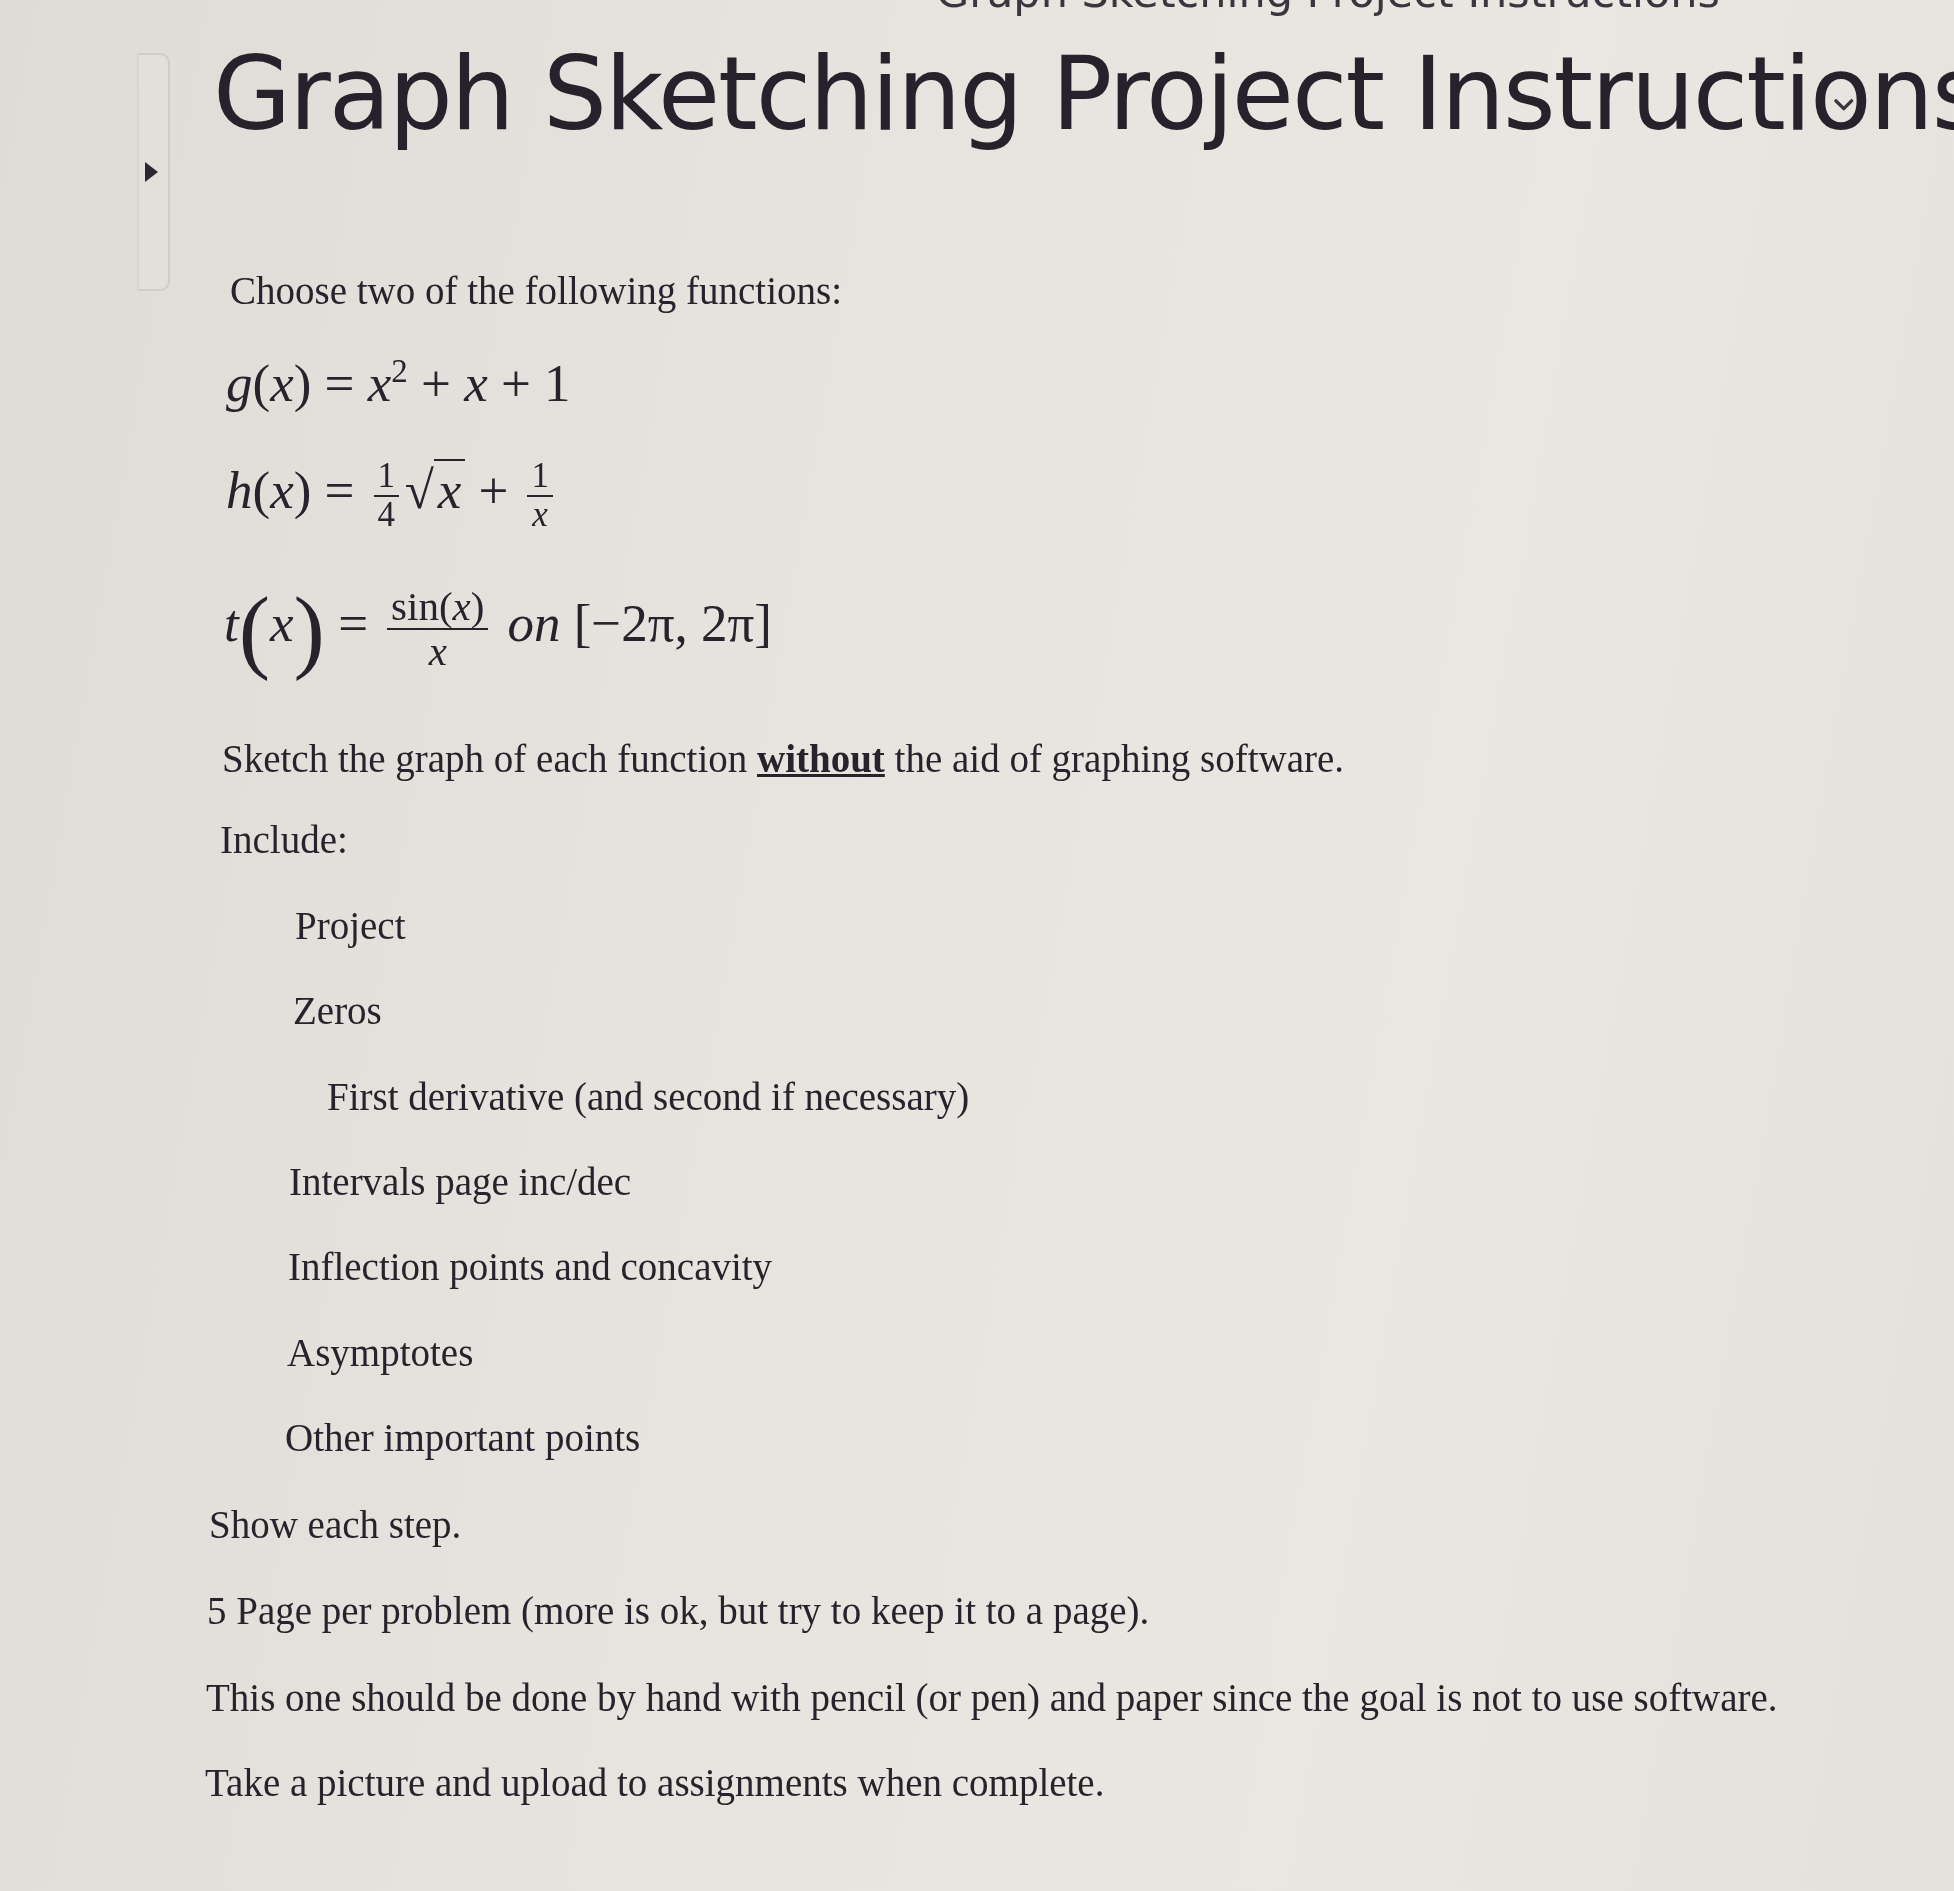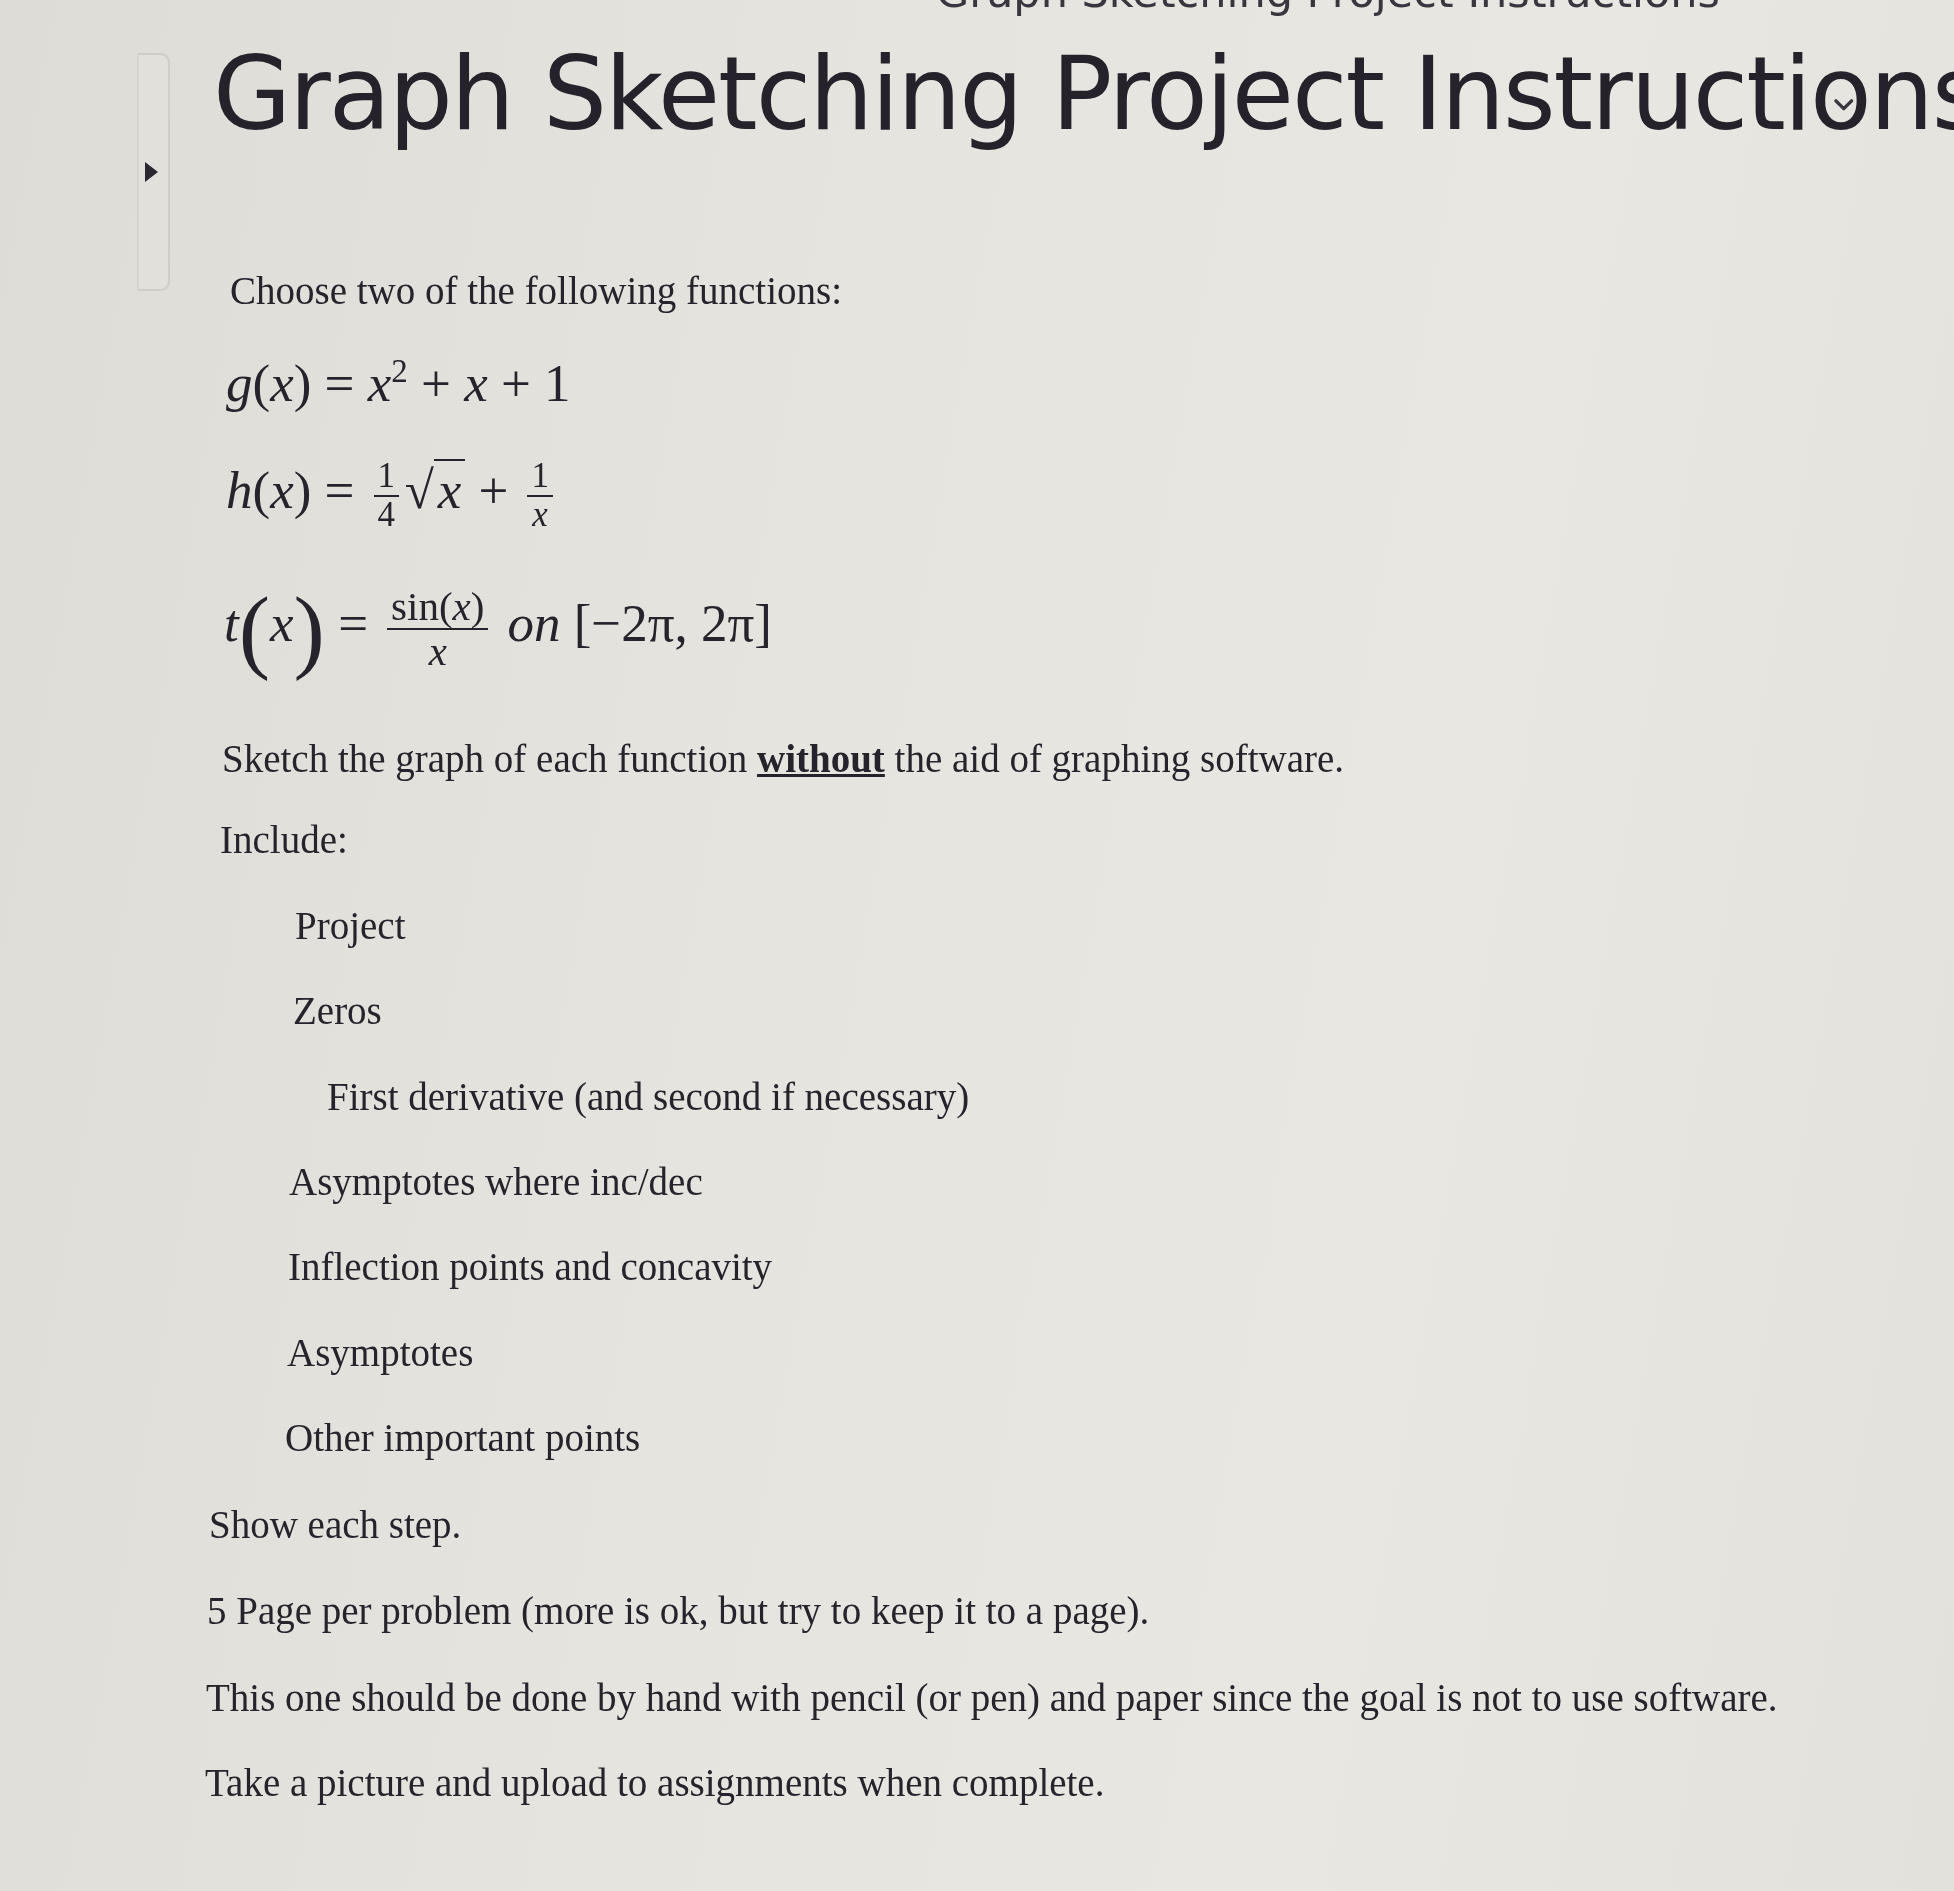--- a/index.html
+++ b/index.html
@@ -87,21 +87,21 @@
 
 <div class="serif p" style="left:222px; top:736px;">
   <span>Sketch the graph of each function </span><u class="b">without</u><span> the aid of graphing software.</span>
 </div>
 
 <div class="serif p" style="left:220px; top:817px;">Include:</div>
 
 <div class="serif li" style="left:295px; top:903px;">Project</div>
 <div class="serif li" style="left:293px; top:988px;">Zeros</div>
 <div class="serif li" style="left:291px; top:1074px;margin-left:36px;">First derivative (and second if necessary)</div>
-<div class="serif li" style="left:289px; top:1159px;">Asymptotes where inc/dec</div>
+<div class="serif li" style="left:289px; top:1159px;">Intervals page inc/dec</div>
 <div class="serif li" style="left:288px; top:1244px;">Inflection points and concavity</div>
 <div class="serif li" style="left:287px; top:1330px;">Asymptotes</div>
 <div class="serif li" style="left:285px; top:1415px;">Other important points</div>
 
 <div class="serif p" style="left:209px; top:1502px;">Show each step.</div>
 <div class="serif p" style="left:207px; top:1588px;">5 Page per problem (more is ok, but try to keep it to a page).</div>
 <div class="serif p" style="left:206px; top:1675px;">This one should be done by hand with pencil (or pen) and paper since the goal is not to use software.</div>
 <div class="serif p" style="left:205px; top:1760px;">Take a picture and upload to assignments when complete.</div>
 
 

